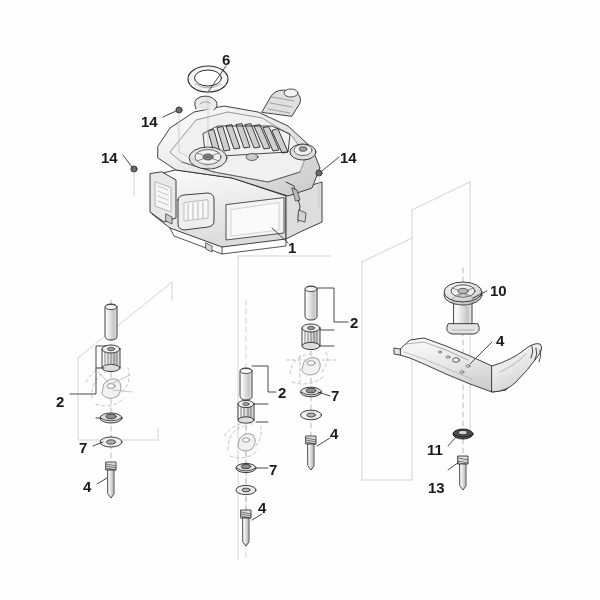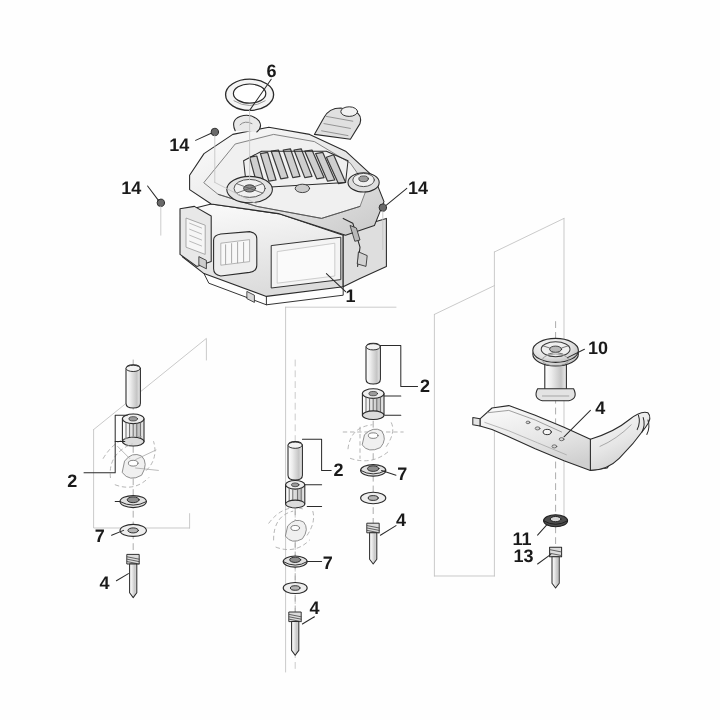--- a/index.html
+++ b/index.html
@@ -389,15 +389,15 @@
   <div class="lbl" style="left:350px;top:315px">2</div>
   <div class="lbl" style="left:79px;top:440px">7</div>
   <div class="lbl" style="left:269px;top:462px">7</div>
   <div class="lbl" style="left:331px;top:388px">7</div>
   <div class="lbl" style="left:83px;top:479px">4</div>
   <div class="lbl" style="left:258px;top:500px">4</div>
   <div class="lbl" style="left:330px;top:426px">4</div>
   <div class="lbl" style="left:490px;top:283px">10</div>
   <div class="lbl" style="left:496px;top:333px">4</div>
   <div class="lbl" style="left:427px;top:442px">11</div>
-  <div class="lbl" style="left:428px;top:456px">13</div>
+  <div class="lbl" style="left:428px;top:480px">13</div>
 
 </div>
 
 </body></html>

